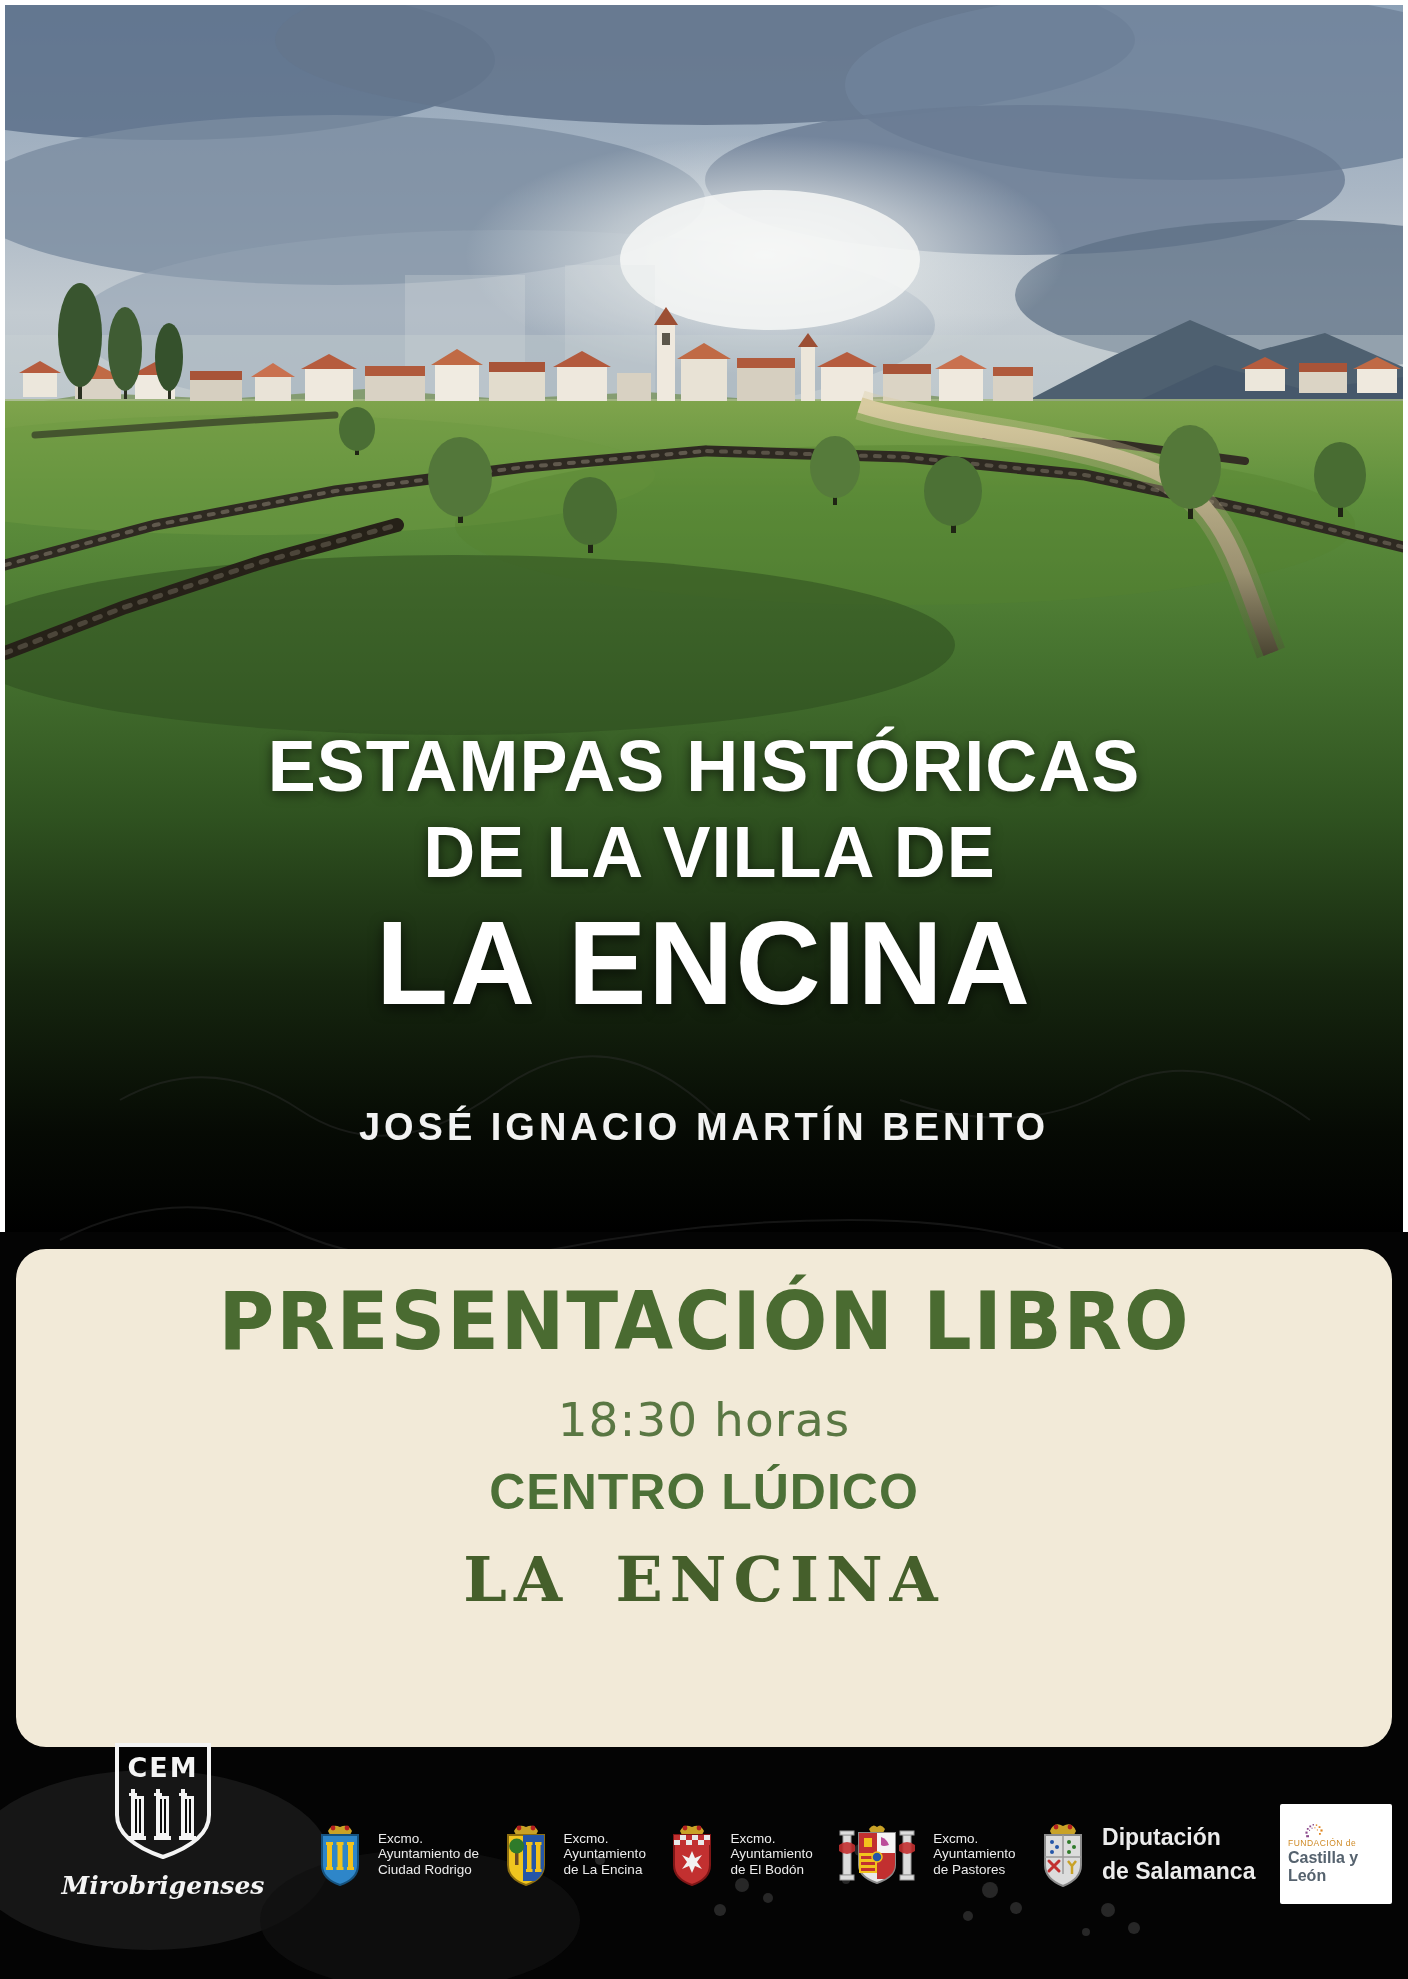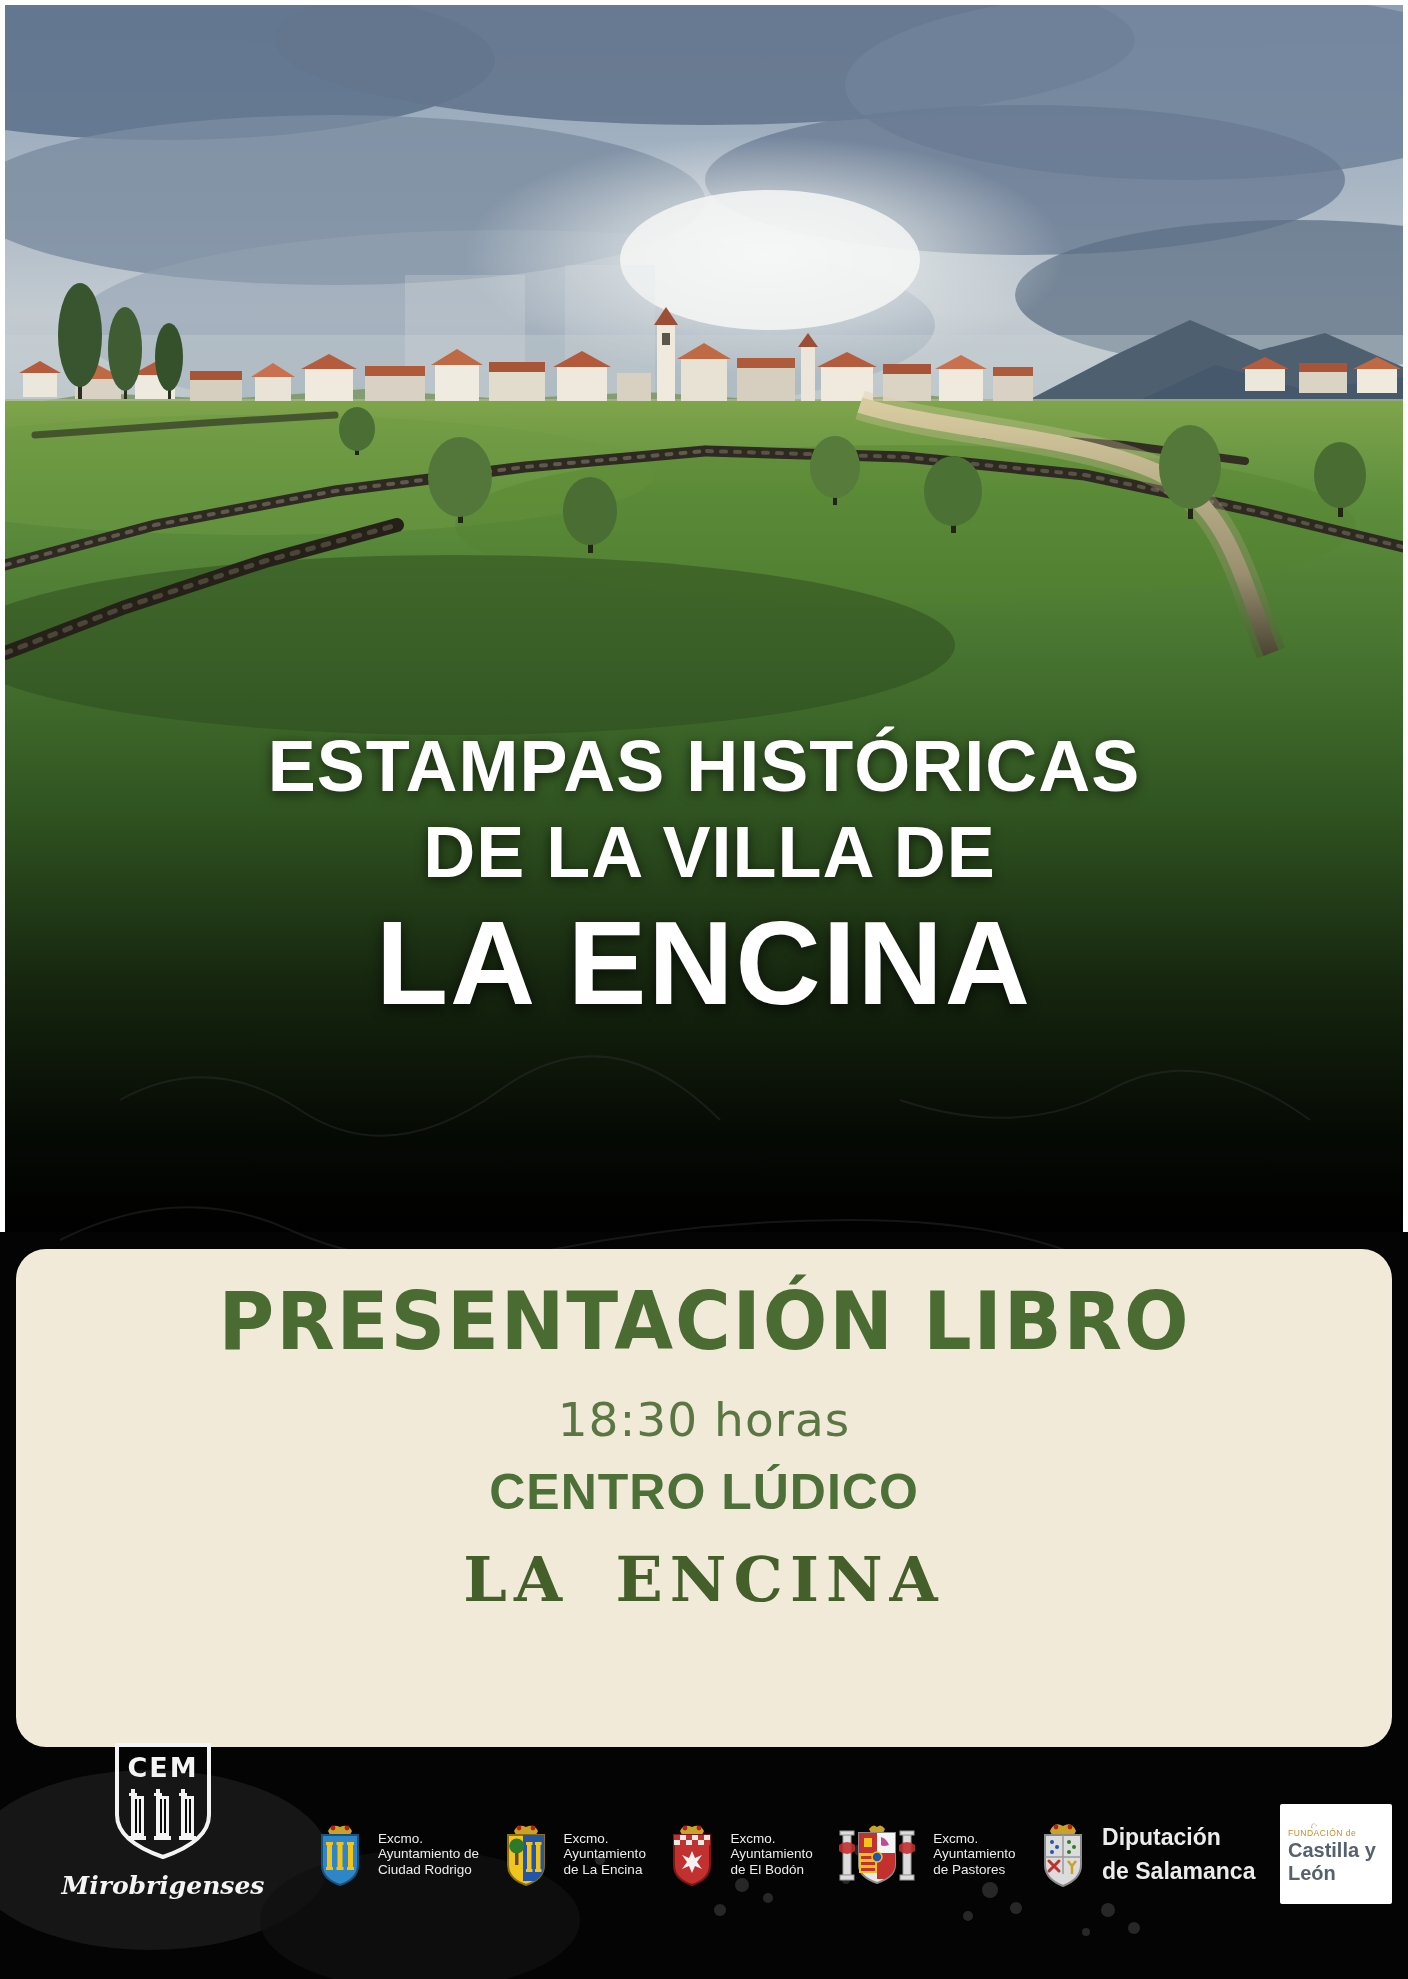--- a/index.html
+++ b/index.html
@@ -40,21 +40,21 @@
   .cem-name{margin-top:6px;font-family:"DejaVu Serif",serif;font-style:italic;font-weight:700;
             font-size:25px;line-height:1.22;}
   .logo-row{position:absolute;left:318px;right:16px;top:66px;height:110px;display:flex;
             justify-content:space-between;align-items:center;}
   .logo-group{display:flex;align-items:center;gap:16px;}
   .logo-text{color:#ececec;font-size:13.5px;line-height:1.16;white-space:nowrap;}
   .logo-text.dip{font-size:23px;line-height:1.5;font-weight:bold;}
   .fund-card{width:112px;height:100px;background:#fff;border-radius:2px;box-sizing:border-box;
              padding:19px 8px;display:flex;flex-direction:column;justify-content:flex-end;}
   .fund-small{color:#cf8a25;font-size:8.5px;letter-spacing:.5px;}
-  .fund-big{color:#55626e;font-size:20px;font-weight:700;margin-top:1px;}
+  .fund-big{color:#55626e;font-size:16px;font-weight:700;margin-top:1px;}
 </style>
 </head>
 <body>
 
 <div class="poster">
 
   <div class="photo-frame">
     <svg width="1398" height="1227" viewBox="0 0 1398 1227">
       <defs>
         <linearGradient id="sky" x1="0" y1="0" x2="0" y2="1">
@@ -226,20 +226,21 @@
     </g>
     <ellipse cx="150" cy="880" rx="180" ry="90" fill="#161616"></ellipse>
     <ellipse cx="420" cy="940" rx="160" ry="70" fill="#101010" opacity=".8"></ellipse>
   </svg>
 
   <div class="cover-titles">
     <div class="t1">ESTAMPAS HISTÓRICAS</div>
     <div class="t2">DE LA VILLA DE</div>
     <div class="t3">LA ENCINA</div>
   </div>
+  <div class="cover-author">JOSÉ IGNACIO MARTÍN BENITO</div>
 
   <div class="event-box">
     <div class="ev-heading">PRESENTACIÓN LIBRO</div>
     <div class="ev-time">18:30 horas</div>
     <div class="ev-venue">CENTRO LÚDICO</div>
     <div class="ev-place">LA ENCINA</div>
   </div>
 
   <div class="sponsors">
 

